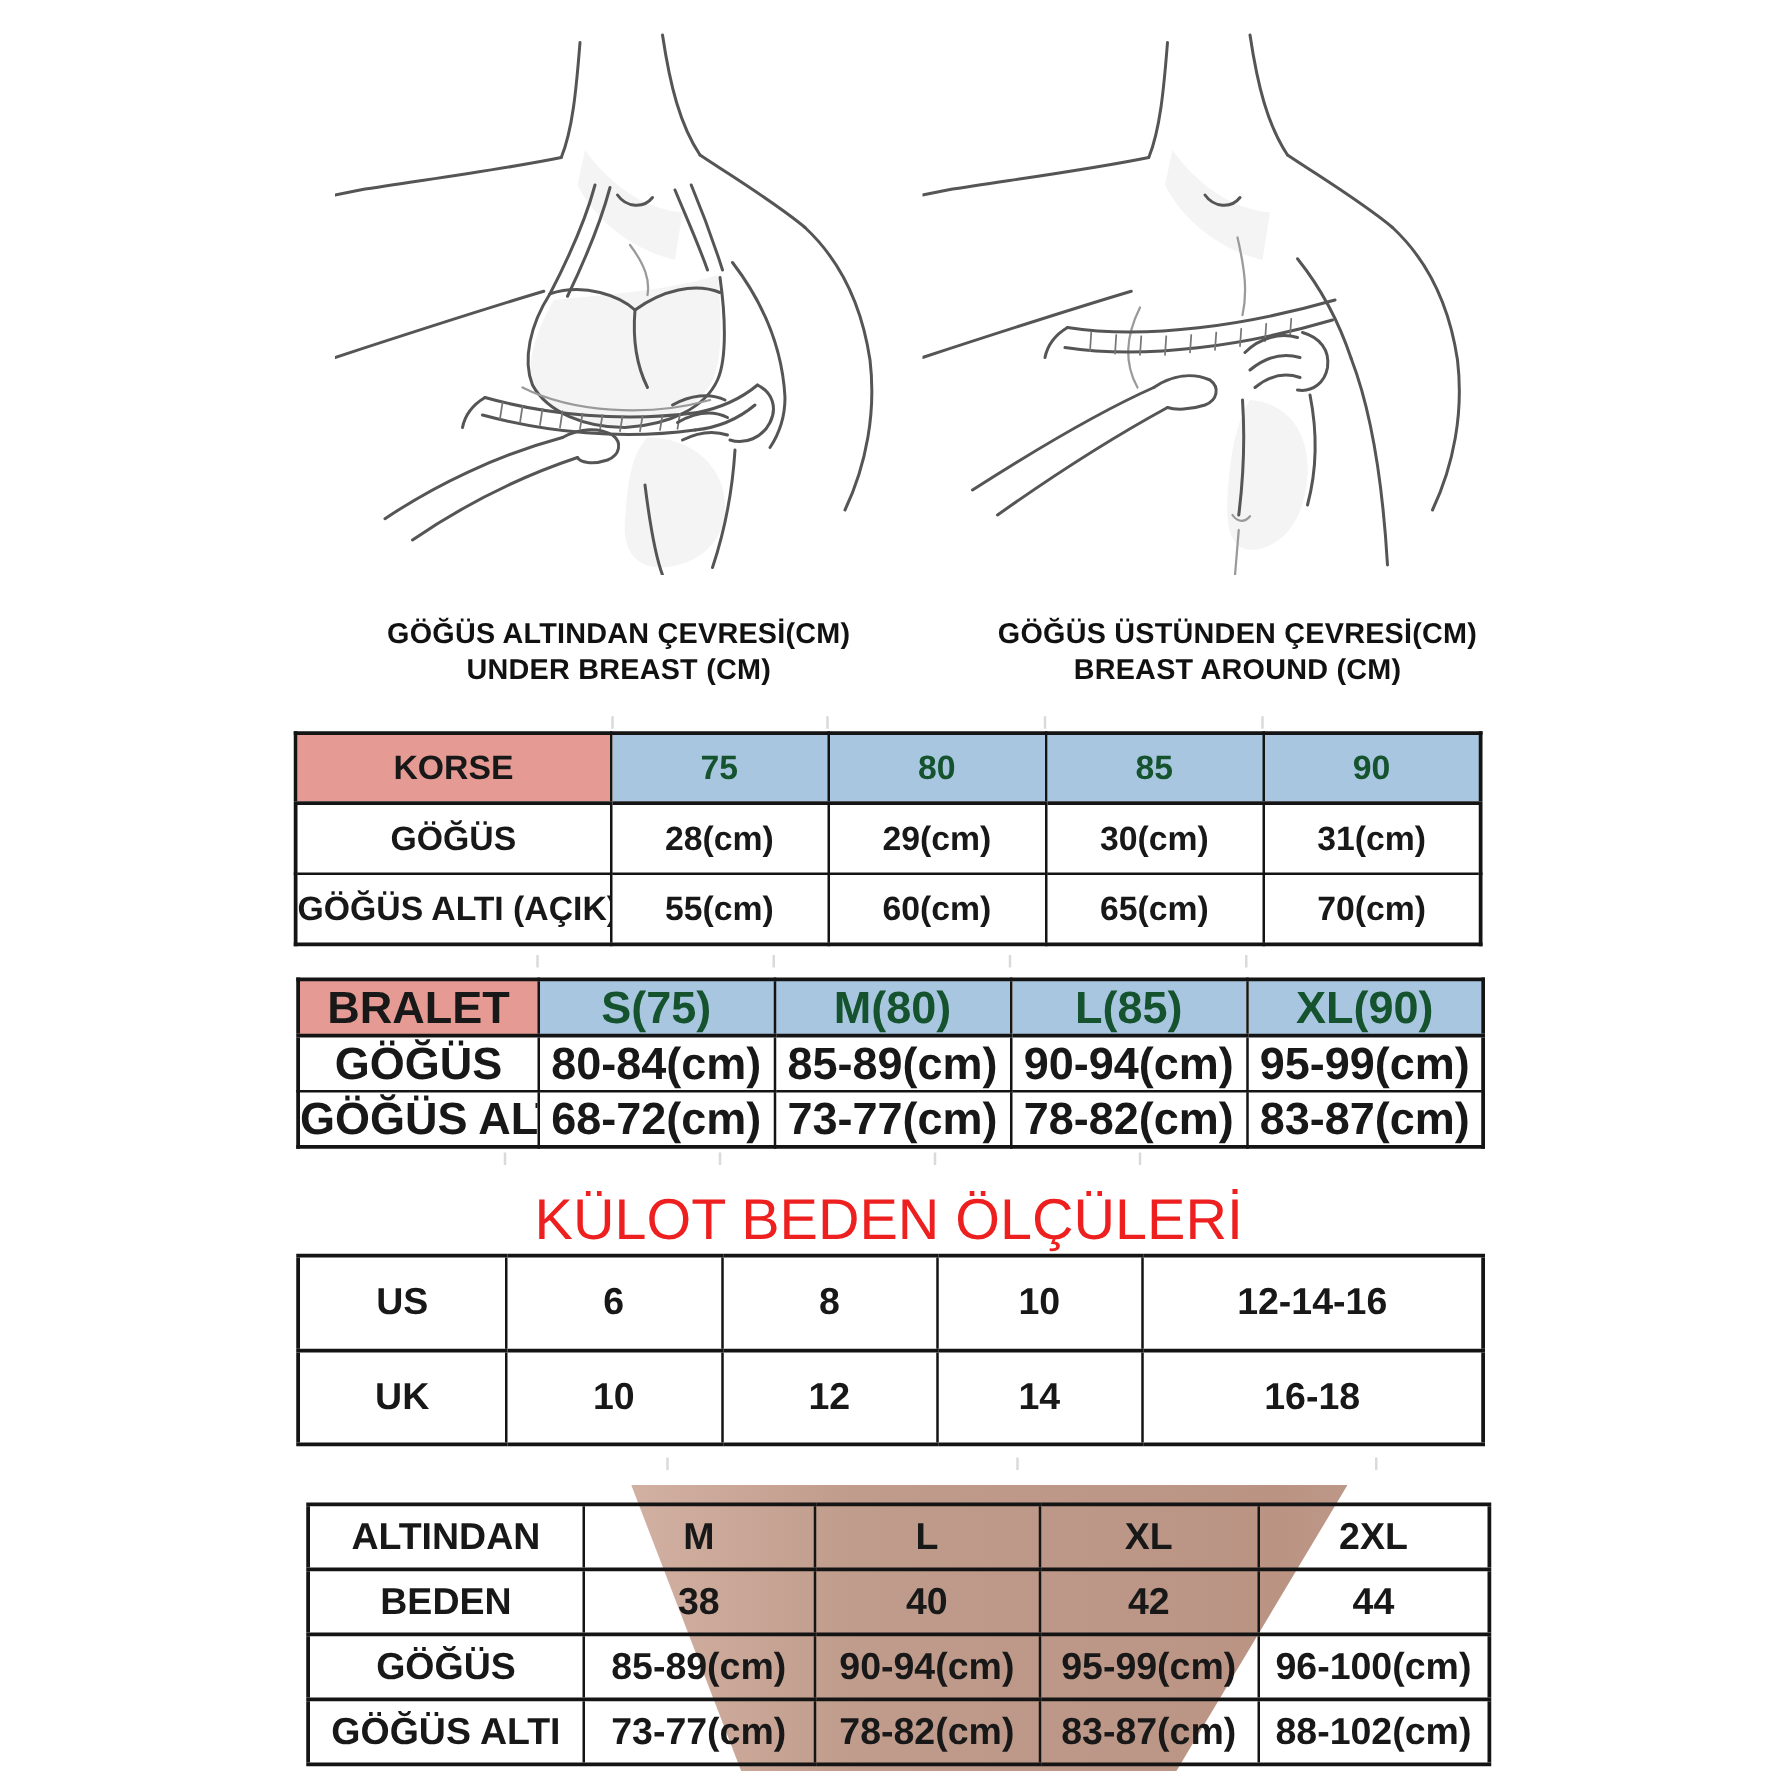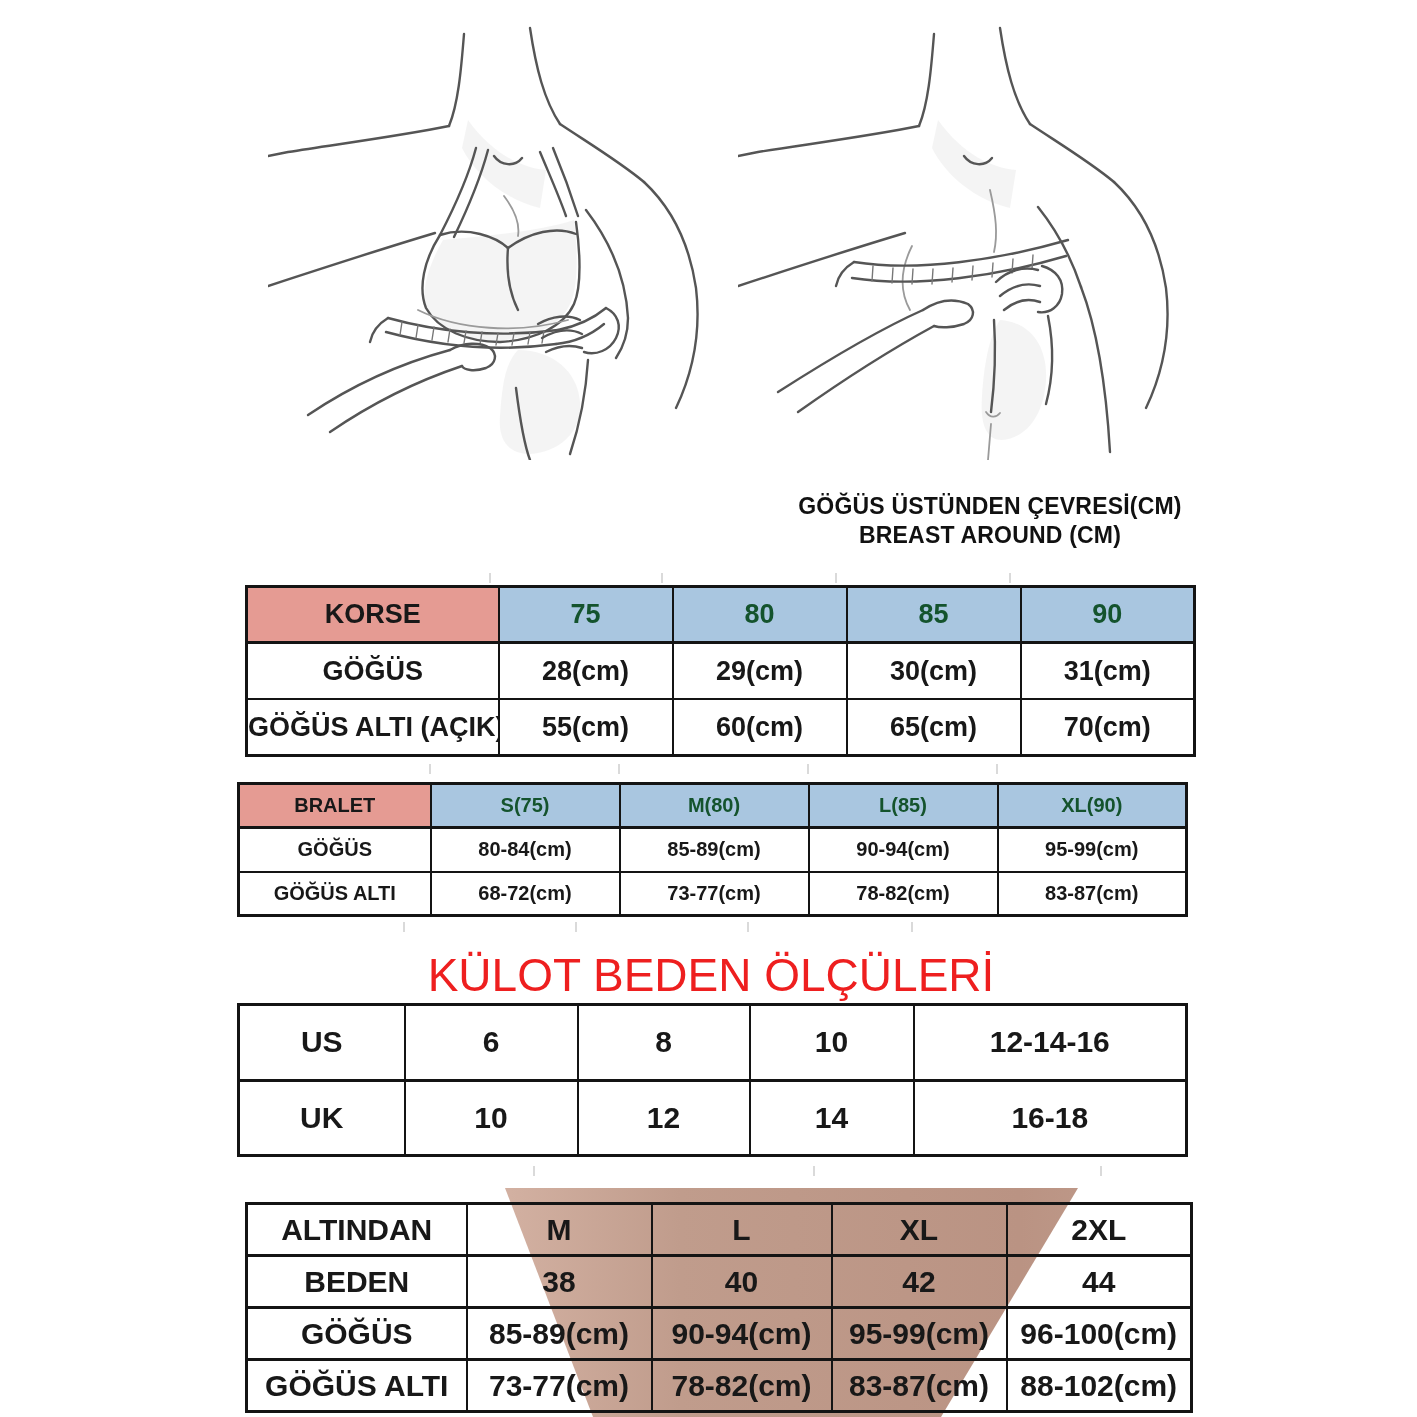--- a/index.html
+++ b/index.html
@@ -24,25 +24,25 @@
   table.tbl{position:absolute;border-collapse:collapse;table-layout:fixed;
     font-weight:bold;background:transparent;}
   table.tbl td{border:2px solid #141414;text-align:center;vertical-align:middle;
     white-space:nowrap;overflow:hidden;padding:0;}
   table.korse,table.bralet{border:3px solid #141414;}
   table.kulot,table.bodysuit{border:3px solid #141414;}
   td.pink{background:var(--header_pink);}
   td.blue{background:var(--header_blue);color:#14532d;}
   td.lbl{text-align:left;padding-left:5px;}
   
-  table.korse{left:245px;top:585px;width:948px;height:172px;font-size:27px;}
+  table.korse{left:235px;top:585px;width:948px;height:172px;font-size:27px;}
   table.korse tr{height:43px;}
   table.korse tr.head td{border-bottom-width:3px;}
   
-  table.bralet{left:237px;top:782px;width:948px;height:133px;font-size:20px;}
+  table.bralet{left:237px;top:782px;width:948px;height:133px;font-size:36px;}
   table.bralet tr{height:44px;}
   table.bralet tr.head td{border-bottom-width:3px;}
   
   .red-title{position:absolute;left:237px;top:948px;width:948px;text-align:center;
     font-size:46px;font-weight:400;color:var(--title_red);}
   
   table.kulot{left:237px;top:1003px;width:948px;height:154px;font-size:30px;}
   table.kulot tr{height:51px;}
   table.kulot td{border-top-width:3px;border-bottom-width:3px;}
   
@@ -124,20 +124,24 @@
     <path d="M262,276 C274,266 288,262 302,266"></path>
     <path d="M266,290 C278,280 290,278 302,282"></path>
     <path d="M304,246 C318,250 326,260 324,274 C322,286 312,294 300,292"></path>
     <path d="M343,267 C358,306 368,364 372,432"></path>
     <path d="M310,296 C316,326 316,354 308,384"></path>
     <path d="M256,300 C258,330 257,360 253,392"></path>
     <path class="soft" d="M248,392 C252,398 258,398 262,393"></path>
     <path class="soft" d="M253,404 C252,416 251,428 250,440"></path>
   </svg>
 
+  <div class="caption caption-left">
+    <div>GÖĞÜS ALTINDAN ÇEVRESİ(CM)</div>
+    <div>UNDER BREAST (CM)</div>
+  </div>
   <div class="caption caption-right">
     <div>GÖĞÜS ÜSTÜNDEN ÇEVRESİ(CM)</div>
     <div>BREAST AROUND (CM)</div>
   </div>
 
   <span class="grid-tick" style="left:489px;top:573px;"></span>
   <span class="grid-tick" style="left:661px;top:573px;"></span>
   <span class="grid-tick" style="left:835px;top:573px;"></span>
   <span class="grid-tick" style="left:1009px;top:573px;"></span>
   <span class="grid-tick" style="left:429px;top:764px;"></span>

